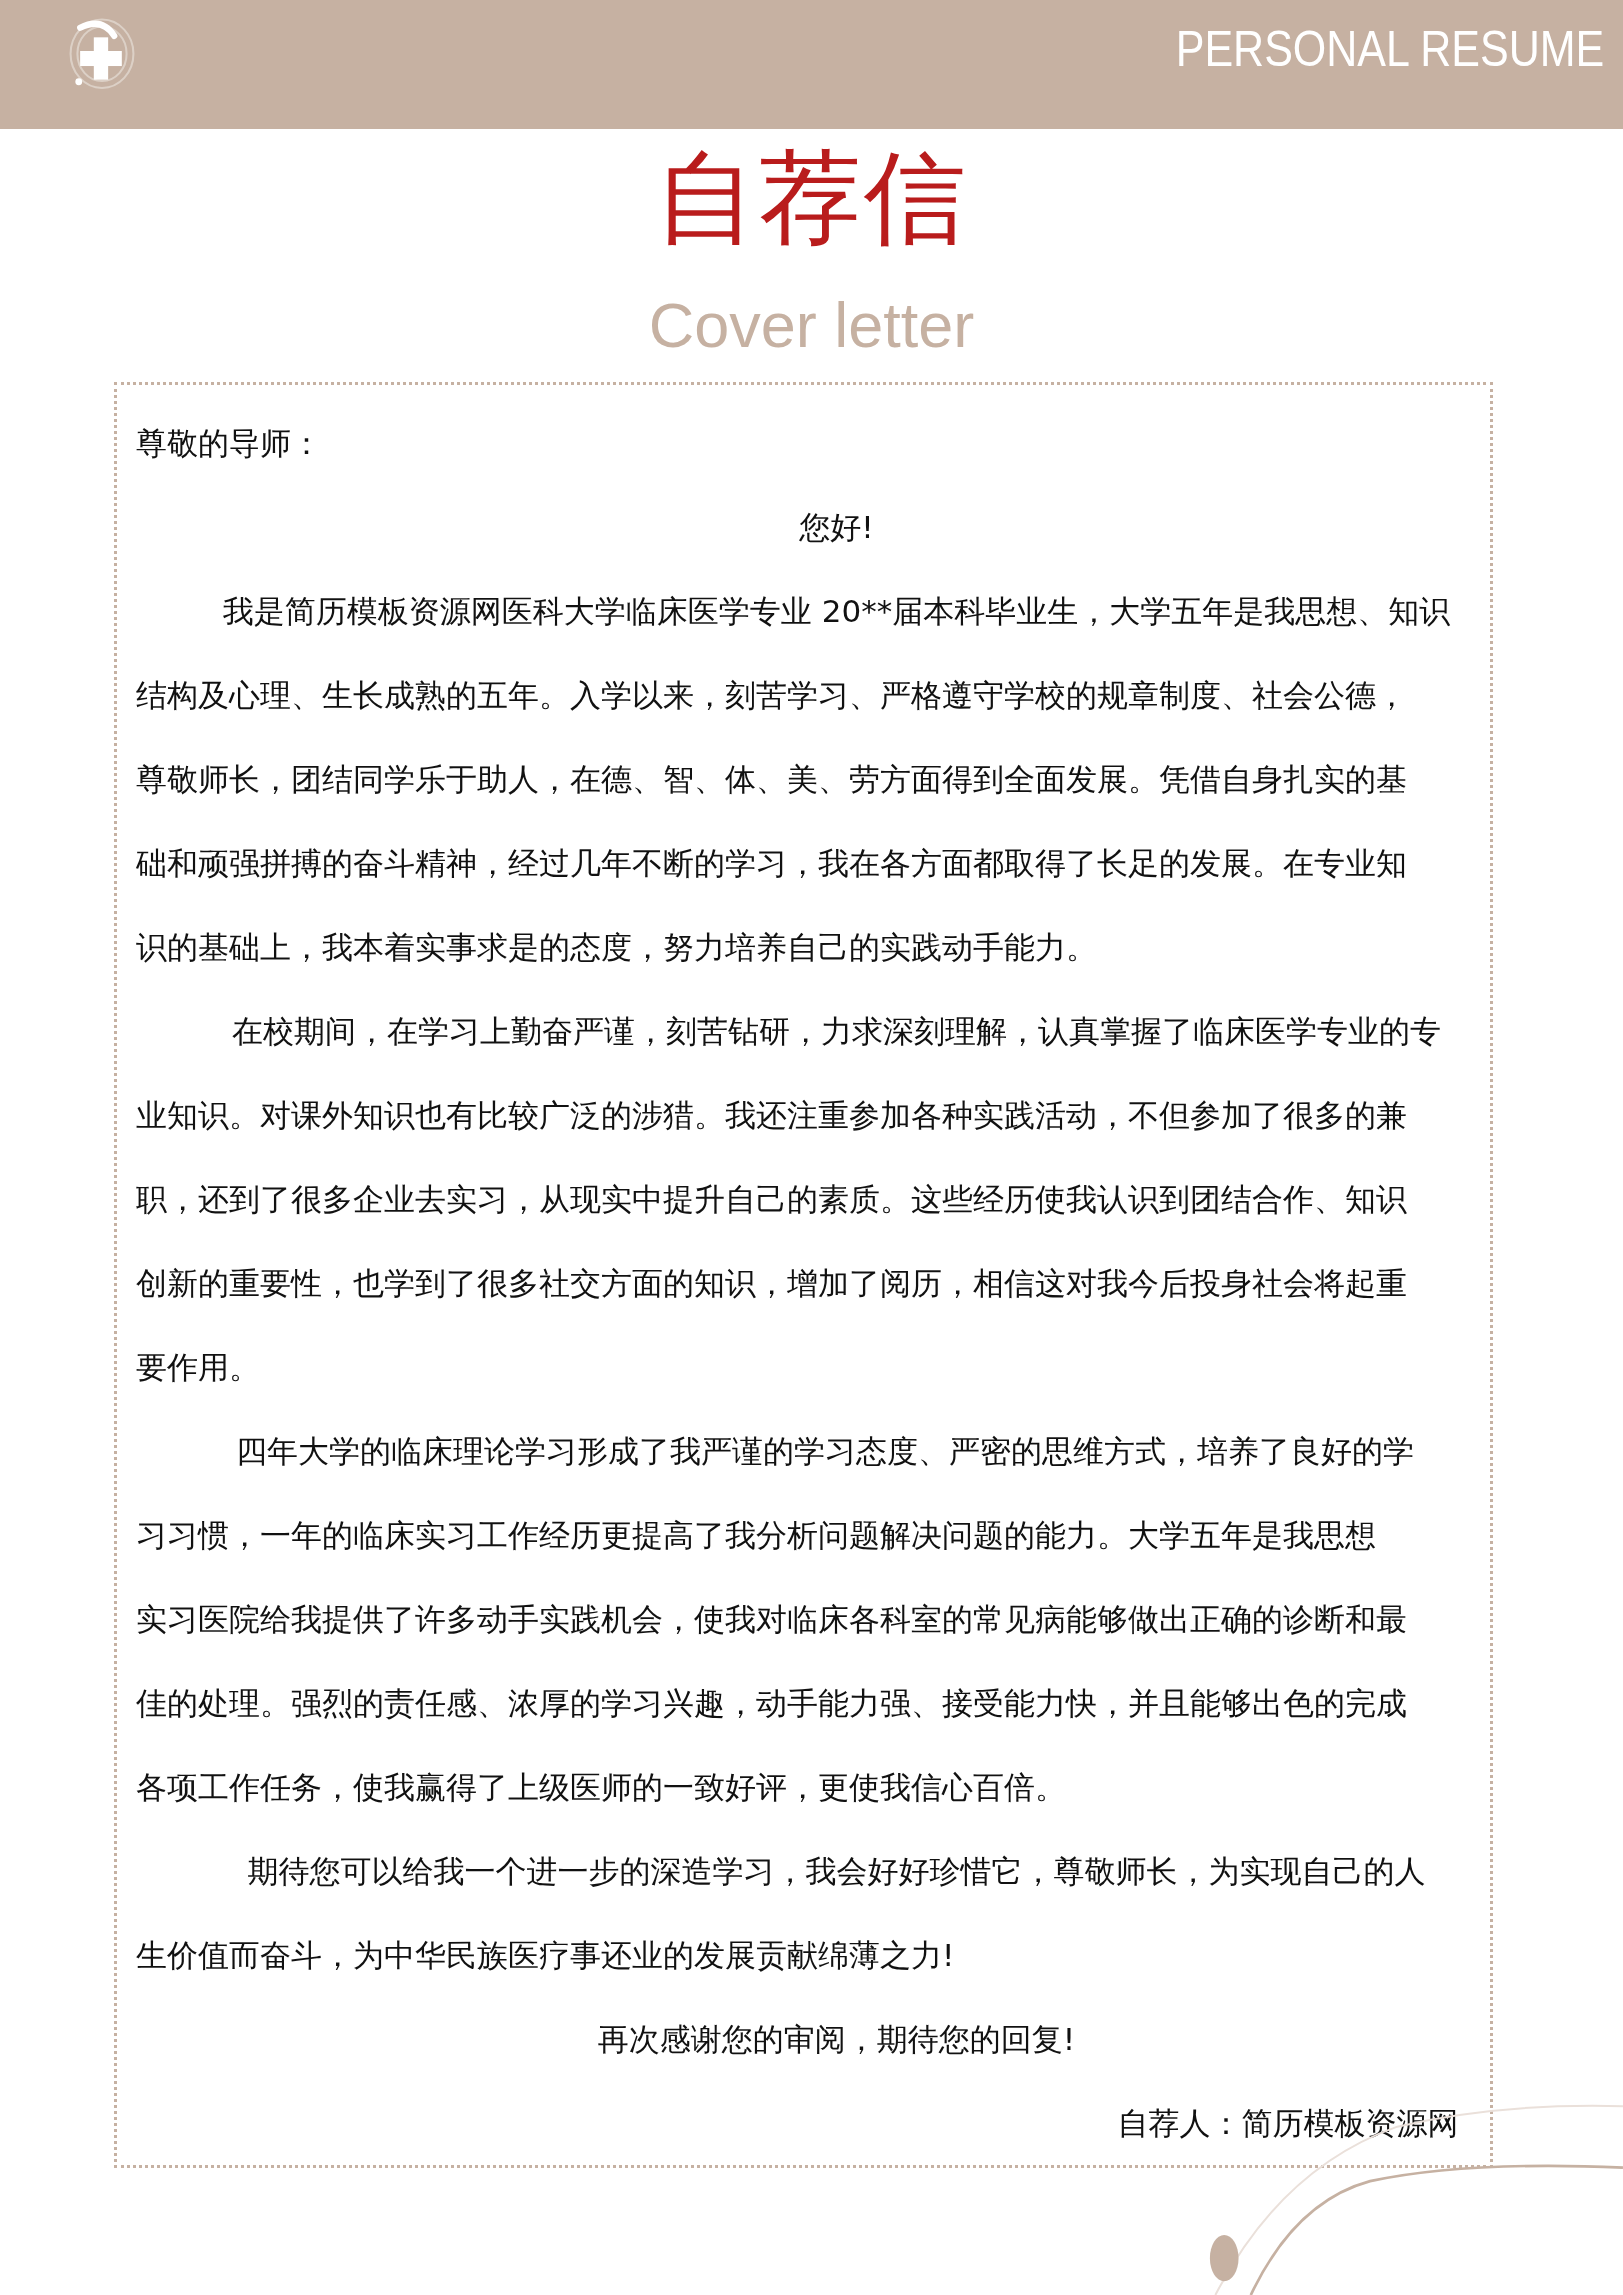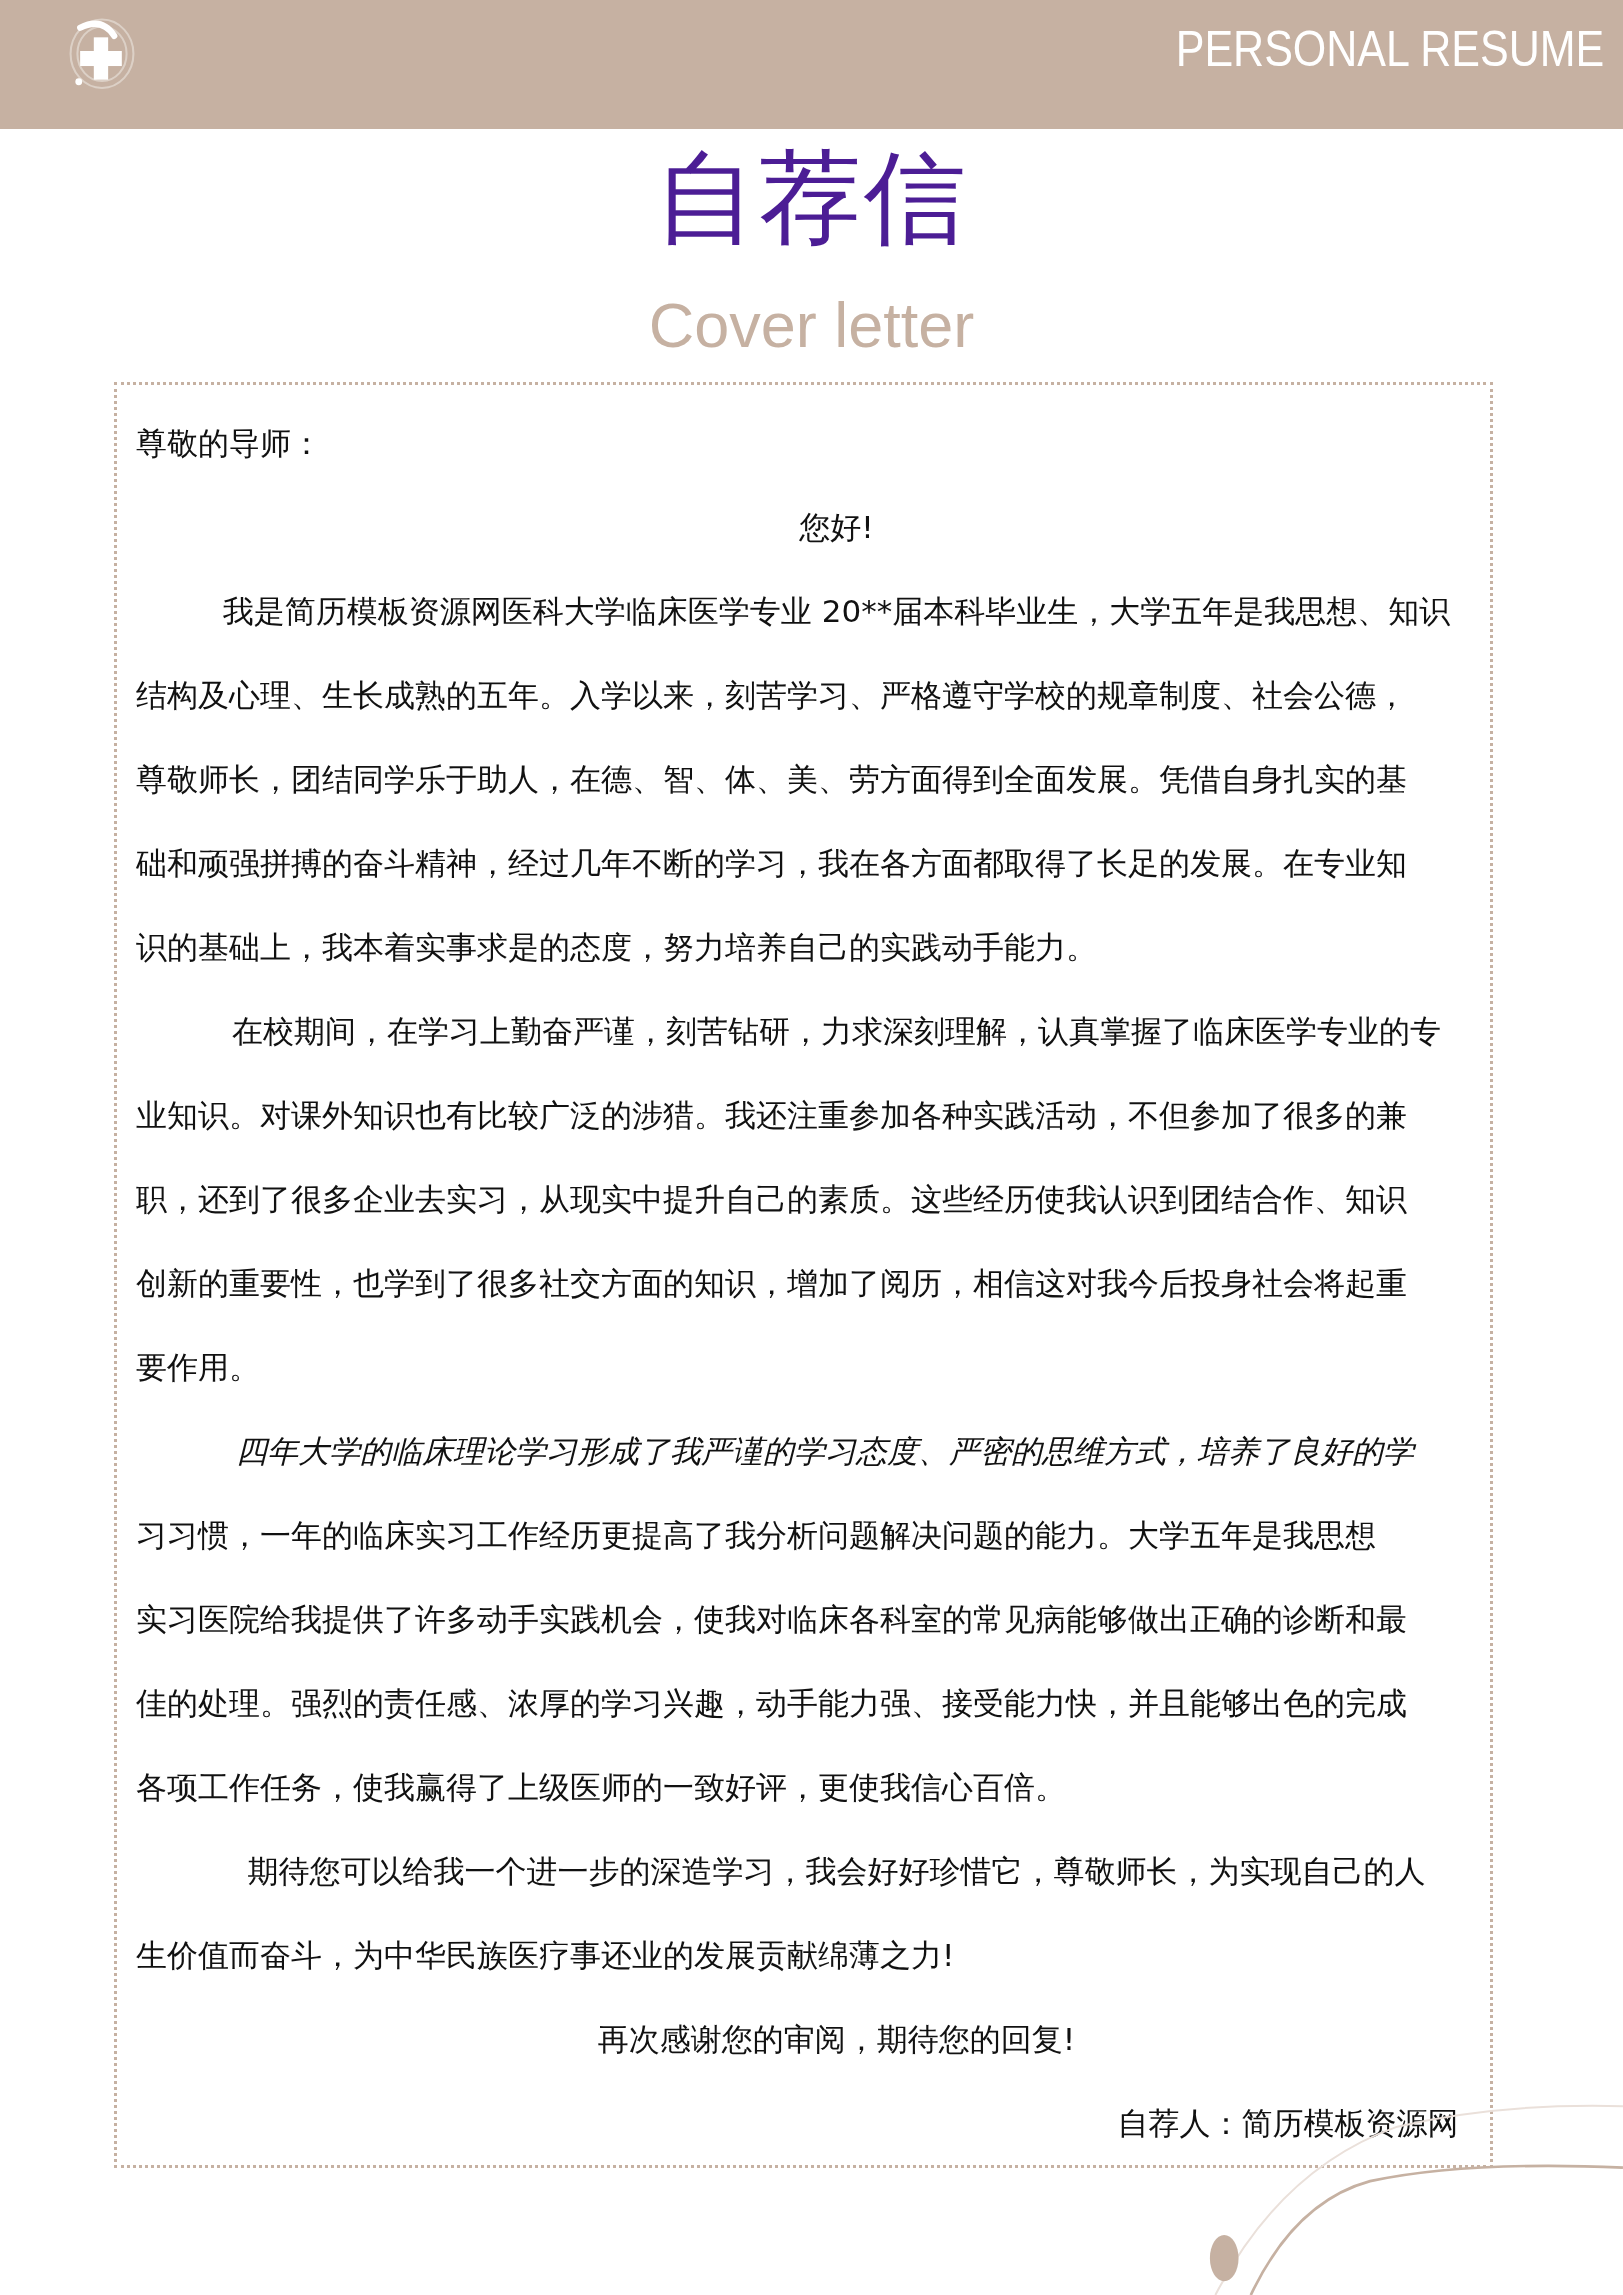--- a/index.html
+++ b/index.html
@@ -4,29 +4,29 @@
 <style>
   html, body { margin:0; padding:0; }
   body { width:1623px; height:2295px; position:relative; background:#ffffff; overflow:hidden;
          font-family:"DejaVu Sans", "Liberation Sans", sans-serif; color:#111; }
   .header { position:absolute; left:0; top:0; width:1623px; height:129px; background:#c6b1a2; }
   .logo { position:absolute; left:61px; top:10.2px; width:82px; height:82px; }
   .header-title { position:absolute; right:19px; top:22px; font-family:"Liberation Sans", sans-serif;
                   font-size:50px; color:#ffffff; letter-spacing:0px; transform:scaleX(0.86); transform-origin:right center;
                   line-height:55px; }
   .title-cn { position:absolute; left:0; width:1623px; top:140px; text-align:center; font-size:102px;
-              color:#4c1d95; line-height:116px; letter-spacing:2.7px; }
+              color:#b91c1c; line-height:116px; letter-spacing:2.7px; }
   .title-en { position:absolute; left:0; width:1623px; top:288px; text-align:center; font-size:63px;
               color:#c6b1a2; line-height:75px; font-family:Liberation Sans, sans-serif; }
   .box { position:absolute; left:114px; top:382px; width:1379px; height:1786px;
          border:3.4px dotted #c6b1a2; box-sizing:border-box; }
   .body-text { position:absolute; left:136px; top:401px; width:1336px; font-size:31px; line-height:84px; }
   .line { white-space:nowrap; height:84px; display:block; }
   .indent { padding-left:65px;text-align:center; }
-  .indent2 { padding-left:100px;font-style:italic; }
+  .indent2 { padding-left:100px; }
   .signature { text-align:right; padding-right:13.6px; }
   .deco { position:absolute; left:0; top:0; width:1623px; height:2295px; pointer-events:none; }
 </style>
 </head>
 <body>
 
 <div class="header">
   <svg class="logo" viewBox="0 0 120 120">
     <ellipse cx="60" cy="64" rx="46" ry="50" fill="none" stroke="#dcd0c6" stroke-width="3"></ellipse>
     <ellipse cx="60" cy="64" rx="36" ry="40" fill="none" stroke="#dcd0c6" stroke-width="3"></ellipse>

